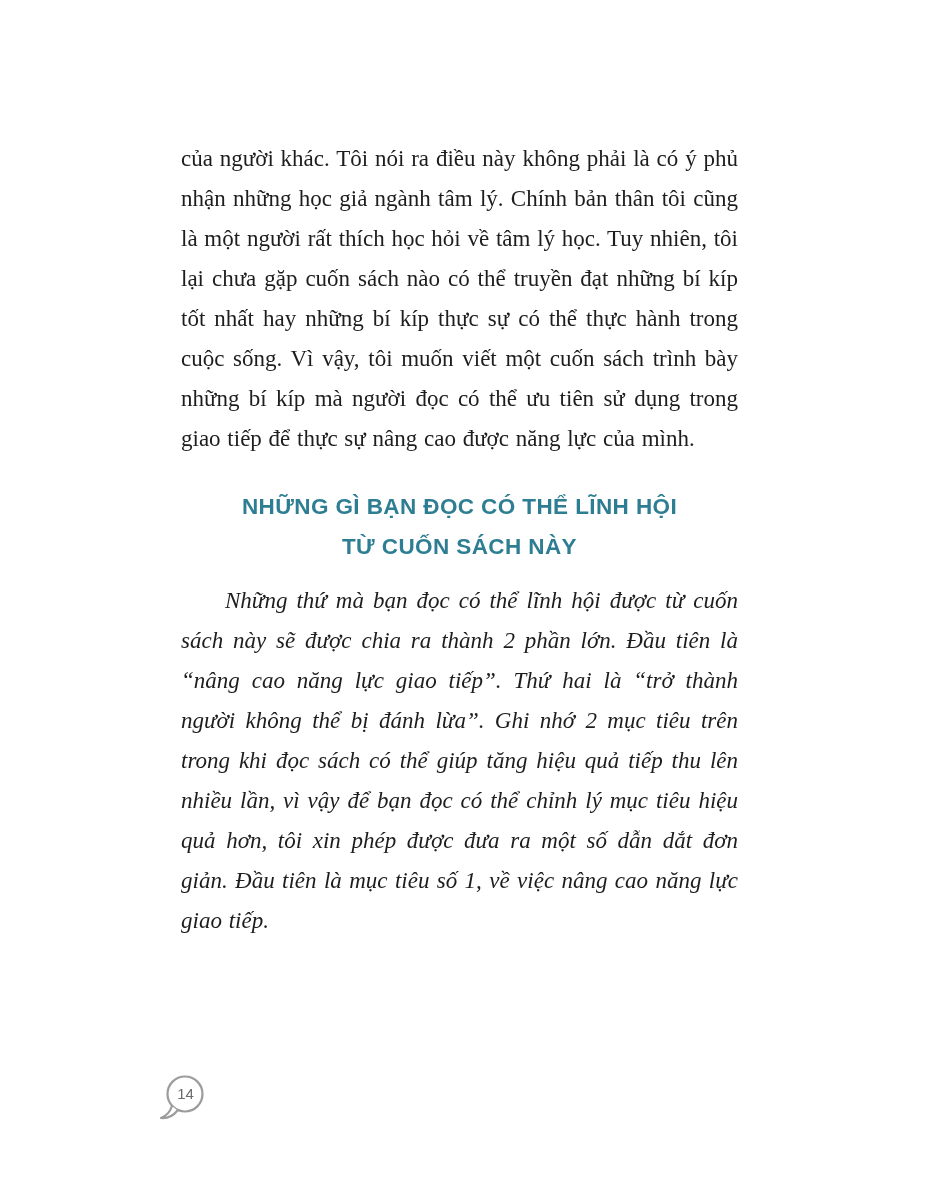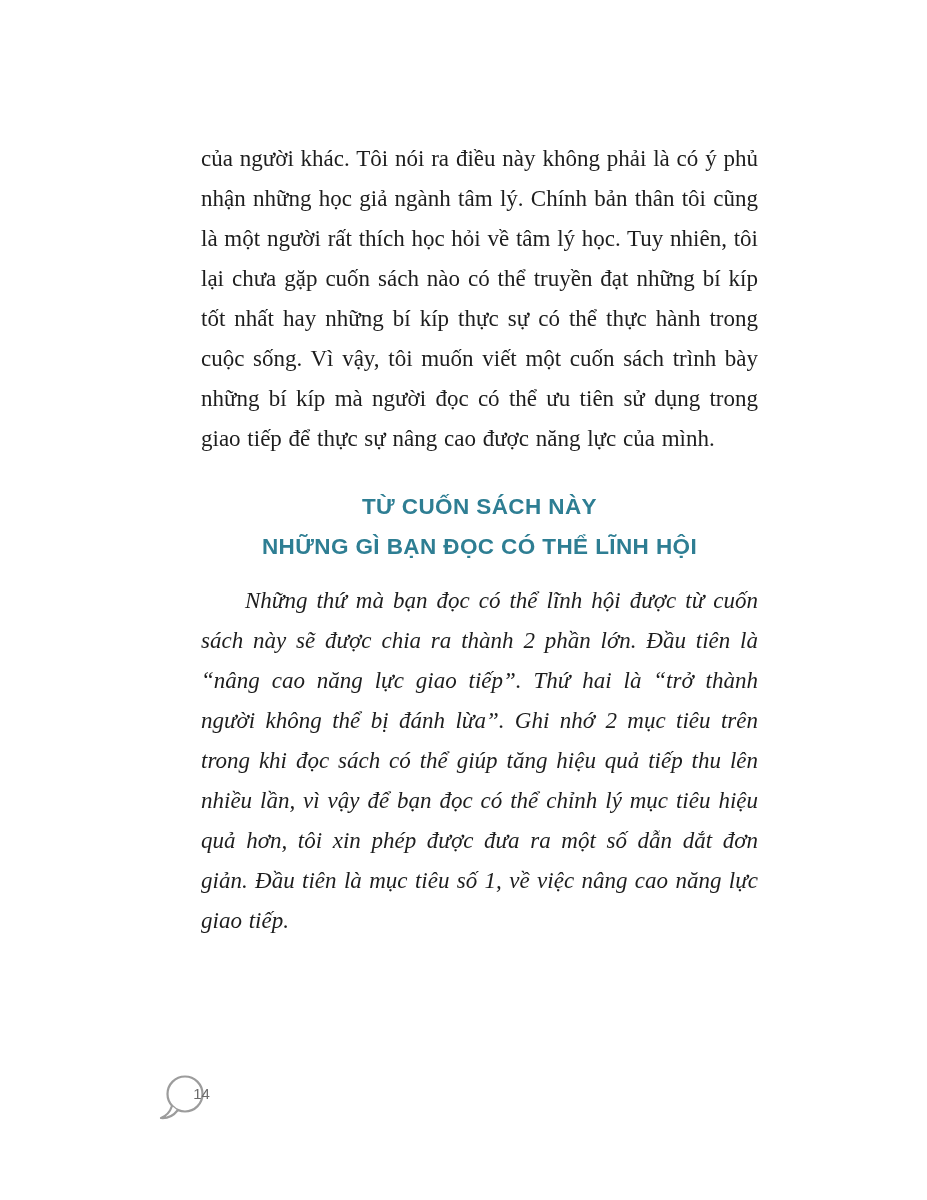--- a/index.html
+++ b/index.html
@@ -10,21 +10,20 @@
     background: #ffffff;
     overflow: hidden;
     font-family: "Liberation Serif", serif;
     color: #1d1d1d;
   }
   .content {
     position: absolute;
     left: 181px;
     top: 139px;
     width: 557px;
-    margin-left: 20px;
   }
   .para {
     font-size: 23px;
     line-height: 40px;
     text-align: justify;
     margin: 0;
     word-spacing: 1px;
   }
   .para.indent-first { text-indent: 44px; font-style: italic; }
   .section-heading {
@@ -49,35 +48,34 @@
   .page-badge .num {
     position: absolute;
     left: 11px;
     top: 11px;
     width: 35px;
     text-align: center;
     font-family: "Liberation Sans", sans-serif;
     font-size: 15px;
     line-height: 20px;
     color: #6b6b6b;
-    padding-left: 16px;
   }
 </style>
 </head>
 <body>
 
 <div class="page">
 
   <div class="content">
 
     <p class="para">của người khác. Tôi nói ra điều này không phải là có ý phủ nhận những học giả ngành tâm lý. Chính bản thân tôi cũng là một người rất thích học hỏi về tâm lý học. Tuy nhiên, tôi lại chưa gặp cuốn sách nào có thể truyền đạt những bí kíp tốt nhất hay những bí kíp thực sự có thể thực hành trong cuộc sống. Vì vậy, tôi muốn viết một cuốn sách trình bày những bí kíp mà người đọc có thể ưu tiên sử dụng trong giao tiếp để thực sự nâng cao được năng lực của mình.</p>
 
     <h2 class="section-heading">
+      <span class="line">NHỮNG GÌ BẠN ĐỌC CÓ THỂ LĨNH HỘI</span>
       <span class="line">TỪ CUỐN SÁCH NÀY</span>
-      <span class="line">NHỮNG GÌ BẠN ĐỌC CÓ THỂ LĨNH HỘI</span>
     </h2>
 
     <p class="para indent-first">Những thứ mà bạn đọc có thể lĩnh hội được từ cuốn sách này sẽ được chia ra thành 2 phần lớn. Đầu tiên là “nâng cao năng lực giao tiếp”. Thứ hai là “trở thành người không thể bị đánh lừa”. Ghi nhớ 2 mục tiêu trên trong khi đọc sách có thể giúp tăng hiệu quả tiếp thu lên nhiều lần, vì vậy để bạn đọc có thể chỉnh lý mục tiêu hiệu quả hơn, tôi xin phép được đưa ra một số dẫn dắt đơn giản. Đầu tiên là mục tiêu số 1, về việc nâng cao năng lực giao tiếp.</p>
 
   </div>
 
   <div class="page-badge">
     <svg width="56" height="50" viewBox="0 0 56 50">
       <circle cx="28" cy="21" r="17.5" fill="none" stroke="#9c9c9c" stroke-width="2.2"></circle>
       <path d="M15 33 C 13 39, 9 43, 4 45 C 11 45.5, 17 42, 20.5 37.5" fill="#ffffff" stroke="#9c9c9c" stroke-width="2.2" stroke-linecap="round" stroke-linejoin="round"></path>

